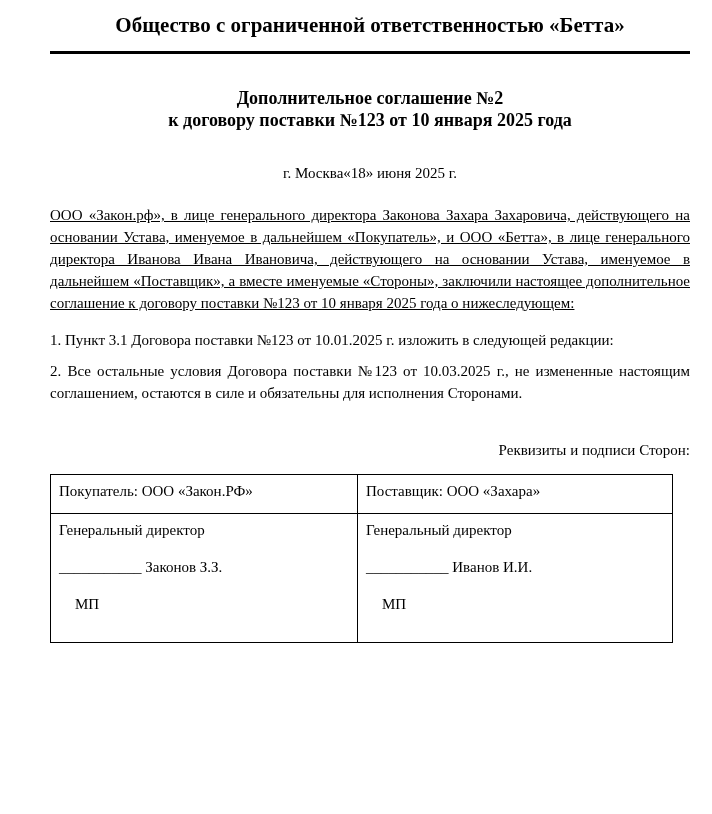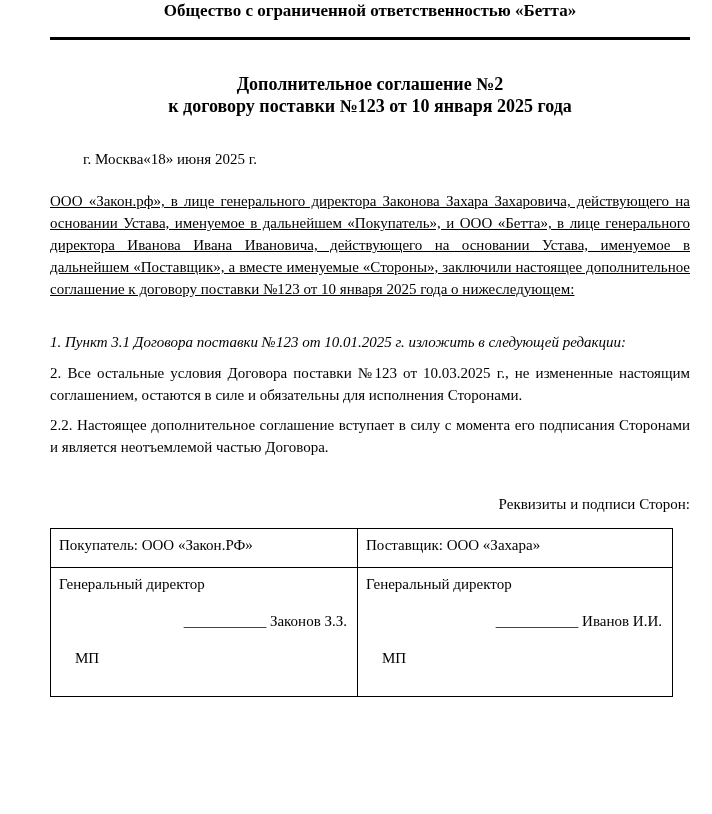--- a/index.html
+++ b/index.html
@@ -18,45 +18,45 @@
   }
   .page {
     box-sizing: border-box;
     width: 712px;
     height: 814px;
     padding: 0 22px 0 50px;
   }
   p { margin: 0; }
 
   .letterhead {
+    padding-top: 14px;
     text-align: center;
     font-weight: bold;
-    font-size: 17px;
+    font-size: 21px;
   }
   .rule {
     border: none;
     border-top: 3px solid #000000;
     margin: 15px 0 0 0;
   }
   .doc-title {
     margin-top: 33px;
     text-align: center;
     font-weight: bold;
     font-size: 18px;
   }
   .meta-row {
     margin-top: 31px;
     display: flex;
-    justify-content: flex-start;
-    margin-left: 33px;
+    justify-content: center;
   }
   .just { text-align: justify; }
 
   .preamble   { margin-top: 20px; text-decoration: underline; }
-  .clause1    { margin-top: 31px; font-style: italic; }
+  .clause1    { margin-top: 15px; }
   .quote      { margin-top: 16px; }
   .clause2    { margin-top: 9px; }
   .clause22   { margin-top: 8px; }
   .requisites { margin-top: 35px; text-align: right; }
 
   .sig-table {
     margin-top: 13px;
     border-collapse: collapse;
     width: 622px;
     table-layout: fixed;
@@ -64,21 +64,21 @@
   .sig-table td {
     border: 1.5px solid #000000;
     vertical-align: top;
     padding: 5px 10px 11px 8px;
     margin-left: 12px;
   }
   .sig-table col.c1 { width: 307px; }
   .sig-table col.c2 { width: 315px; }
   .sig-table .signing-cell { padding-bottom: 27px; }
   .signing-cell .role { margin-bottom: 15px; }
-  .signing-cell .sig  { margin-bottom: 15px; white-space: nowrap; text-align: right; }
+  .signing-cell .sig  { margin-bottom: 15px; white-space: nowrap; }
   .signing-cell .seal { margin-left: 16px; }
 </style>
 </head>
 <body>
 
 <div class="page">
 
   <div class="letterhead">Общество с ограниченной ответственностью «Бетта»</div>
 
   <div class="rule"></div>
@@ -93,21 +93,20 @@
     <span>«18» июня 2025 г.</span>
   </div>
 
   <p class="just preamble">ООО «Закон.рф», в лице генерального директора Законова Захара Захаровича, действующего на основании Устава, именуемое в дальнейшем «Покупатель», и ООО «Бетта», в лице генерального директора Иванова Ивана Ивановича, действующего на основании Устава, именуемое в дальнейшем «Поставщик», а вместе именуемые «Стороны», заключили настоящее дополнительное соглашение к договору поставки №123 от 10 января 2025 года о нижеследующем:</p>
 
   <p class="just clause1">1. Пункт 3.1 Договора поставки №123 от 10.01.2025 г. изложить в следующей редакции:</p>
 
 
   <p class="just clause2">2. Все остальные условия Договора поставки №123 от 10.03.2025 г., не измененные настоящим соглашением, остаются в силе и обязательны для исполнения Сторонами.</p>
 
-  <p class="just clause22">2.2. Настоящее дополнительное соглашение вступает в силу с момента его подписания Сторонами и является неотъемлемой частью Договора.</p>
 
   <p class="requisites">Реквизиты и подписи Сторон:</p>
 
   <table class="sig-table">
     <colgroup>
         <col class="c1">
         <col class="c2">
       </colgroup>
     <tbody>
       <tr>

